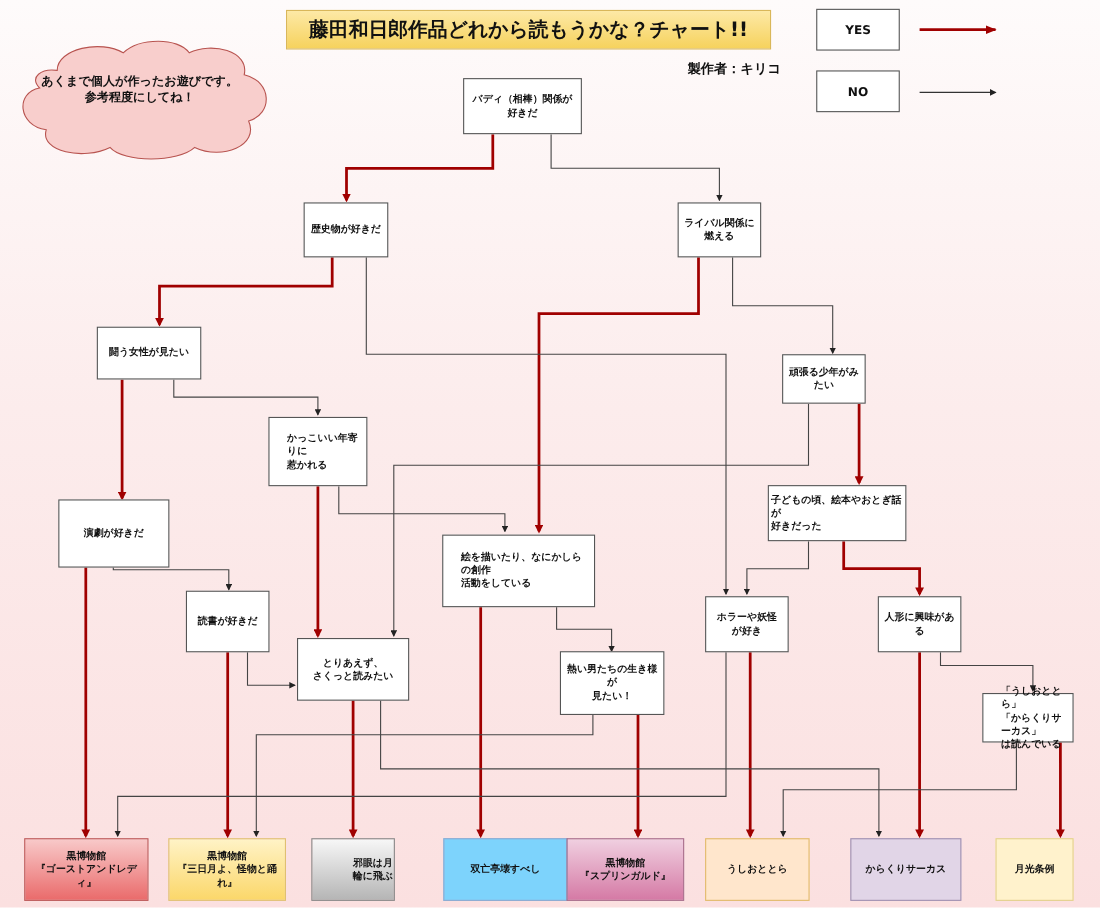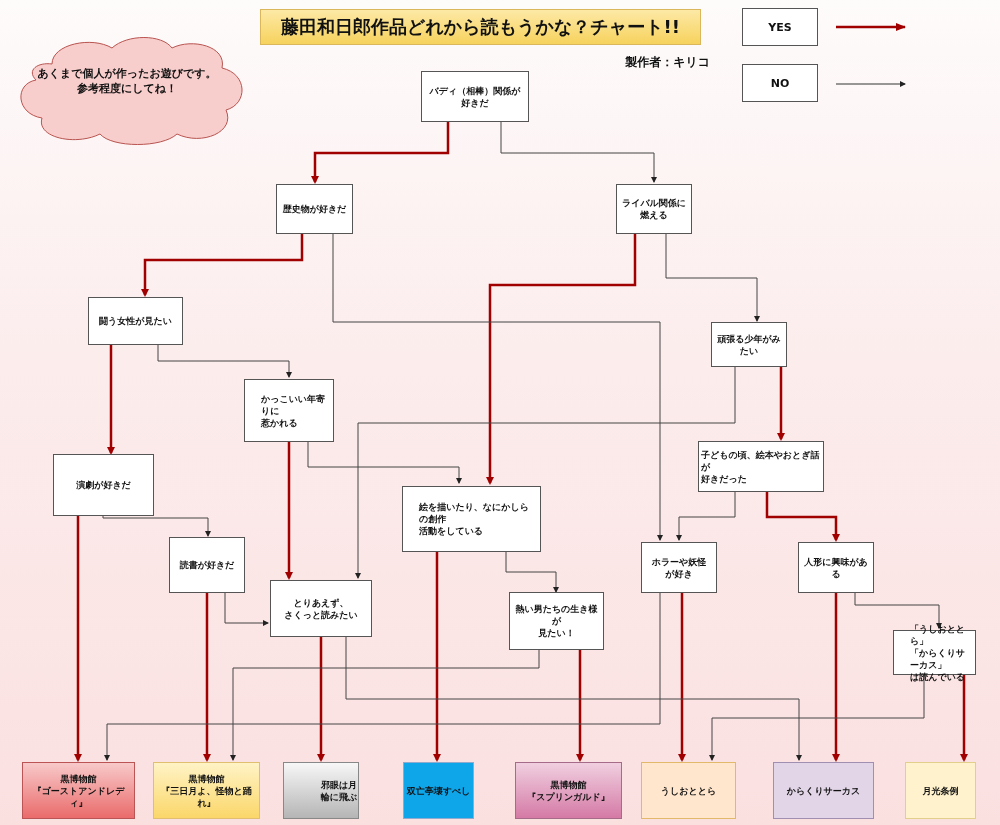--- a/index.html
+++ b/index.html
@@ -36,21 +36,21 @@
   }
   .node.left { justify-content: flex-start; text-align: left; padding-left: 16px; }
   .result {
     position: absolute; top: 762px; height: 57px; box-sizing: border-box;
     display: flex; align-items: center; justify-content: center; text-align: center;
     font-size: 9px; font-weight: bold; line-height: 12px; color: #111; white-space: pre-line;
   }
   .r1 { left: 22px;  width: 113px; background: linear-gradient(#f8c9c9, #ea6b6b); border: 1px solid #b55; }
   .r2 { left: 153px; width: 107px; background: linear-gradient(#fff3c6, #fbd76a); border: 1px solid #e0c070; }
   .r3 { left: 283px; width: 76px;  background: linear-gradient(#f7f7f7, #b5b5b5); border: 1px solid #888; padding-left: 36px; }
-  .r4 { left: 403px; width: 71px;  background: #0ea5e9; border: 1px solid #8fa9cf; }
+  .r4 { left: 403px; width: 113px;  background: #7dd3fc; border: 1px solid #8fa9cf; }
   .r5 { left: 515px; width: 107px; background: linear-gradient(#f0cfe0, #d57aa5); border: 1px solid #a76b8a; }
   .r6 { left: 641px; width: 95px;  background: #ffe6cc; border: 1px solid #e2b96a; }
   .r7 { left: 773px; width: 101px; background: #e1d5e7; border: 1px solid #a08fb0; }
   .r8 { left: 905px; width: 71px;  background: #fff2cc; border: 1px solid #e3cf8c; }
 </style>
 </head>
 <body>
 
 <svg id="wires" viewBox="0 0 1000 825">
   <defs>

